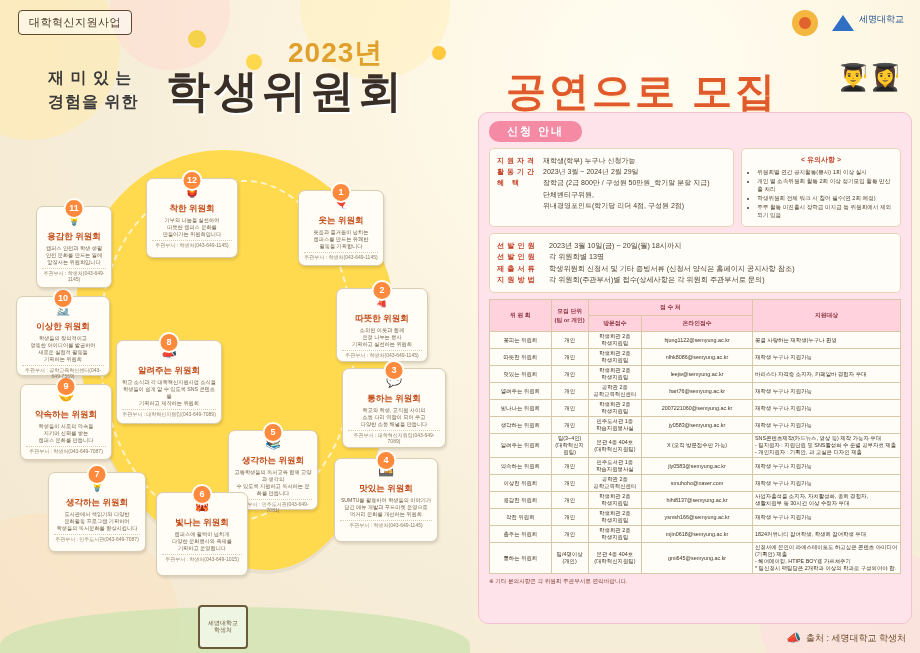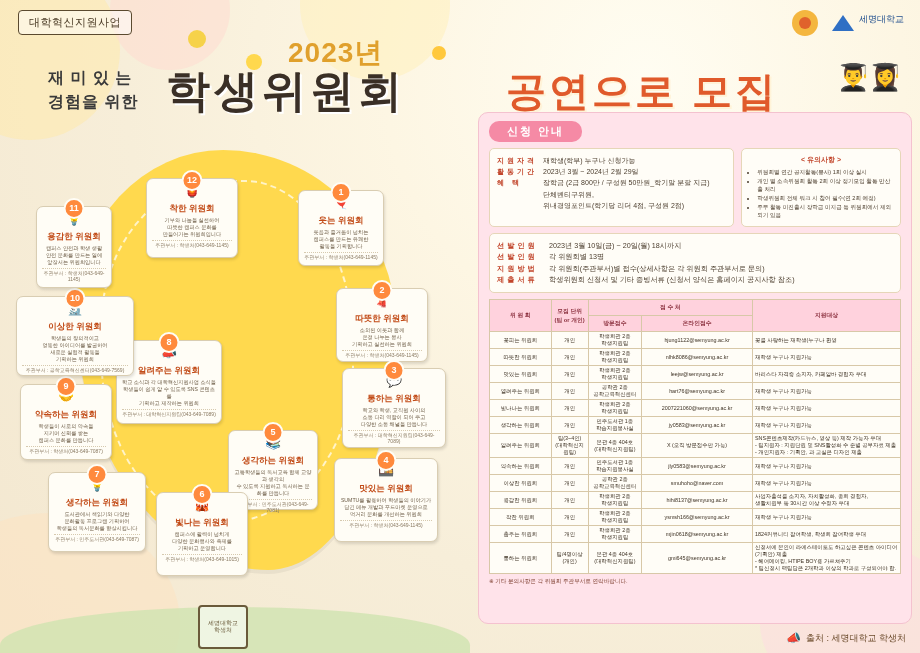--- a/index.html
+++ b/index.html
@@ -269,21 +269,21 @@
     <div class="card" style="left:14px;top:244px;width:92px;height:76px;">
       <div class="num">9</div>
       <div class="cicon">🤝</div>
       <div class="cname">약속하는 위원회</div>
       <div class="cdesc" style="white-space: pre-line;">학생들이 서로의 약속을
 지키며 신뢰를 쌓는
 캠퍼스 문화를 만듭니다</div>
       <div class="cfoot">주관부서 : 학생처(043-649-7087)</div>
     </div>
 
-    <div class="card" style="left:10px;top:156px;width:118px;height:80px;">
+    <div class="card" style="left:10px;top:156px;width:94px;height:80px;">
       <div class="num">10</div>
       <div class="cicon">🔬</div>
       <div class="cname">이상한 위원회</div>
       <div class="cdesc" style="white-space: pre-line;">학생들의 창의적이고
 엉뚱한 아이디어를 발굴하여
 새로운 실험적 활동을
 기획하는 위원회</div>
       <div class="cfoot">주관부서 : 공학교육혁신센터(043-649-7569)</div>
     </div>
 
@@ -352,26 +352,26 @@
     <div class="white-box info-box">
       <div class="kv">
         <div class="k">선발인원</div>
         <div class="v">2023년 3월 10일(금) ~ 20일(월) 18시까지</div>
       </div>
       <div class="kv">
         <div class="k">선발인원</div>
         <div class="v">각 위원회별 13명</div>
       </div>
       <div class="kv">
+        <div class="k">제출서류</div>
+        <div class="v">학생위원회 신청서 및 기타 증빙서류 (신청서 양식은 홈페이지 공지사항 참조)</div>
+      </div>
+      <div class="kv">
         <div class="k">지원방법</div>
         <div class="v">각 위원회(주관부서)별 접수(상세사항은 각 위원회 주관부서로 문의)</div>
-      </div>
-      <div class="kv">
-        <div class="k">제출서류</div>
-        <div class="v">학생위원회 신청서 및 기타 증빙서류 (신청서 양식은 홈페이지 공지사항 참조)</div>
       </div>
     </div>
 
     <table class="tbl">
       <thead>
         <tr>
           <th rowspan="2" class="col-com">위 원 회</th>
           <th rowspan="2" class="col-unit">모집 단위
 (팀 or 개인)</th>
           <th colspan="2">접 수 처</th>

